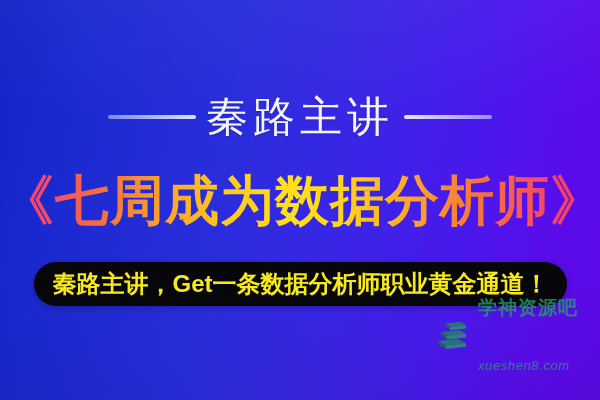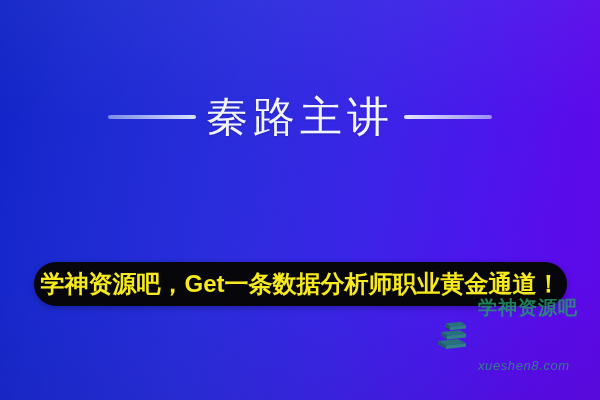--- a/index.html
+++ b/index.html
@@ -162,23 +162,26 @@
 <body>
 
 <div id="poster">
 
   <div class="presenter-row">
     <span class="rule left"></span>
     <span class="presenter-name">秦路主讲</span>
     <span class="rule right"></span>
   </div>
 
+  <div class="headline">
+    <span class="headline-text">《七周成为数据分析师》</span>
+  </div>
 
   <div class="subtitle-pill">
-    <span class="subtitle-text">学神资源吧，Get一条数据分析师职业黄金通道！</span>
+    <span class="subtitle-text">秦路主讲，Get一条数据分析师职业黄金通道！</span>
   </div>
 
   <div class="watermark">
     <span>
       <svg class="wm-icon" viewBox="0 0 34 32" xmlns="http://www.w3.org/2000/svg">
 
         <path d="M9 4.5 L25 2.8 L30 6.2 L14 8.0 Z" fill="#1F8C5E"></path>
         <path d="M9 4.5 L14 8.0 L14 11.4 L9 8.0 Z" fill="#15runs"></path>
         <path d="M9 4.5 L14 8.0 L14 11.3 L9 7.9 Z" fill="#12724C"></path>
         <path d="M14 8.0 L30 6.2 L30 9.6 L14 11.3 Z" fill="#27A06C"></path>

